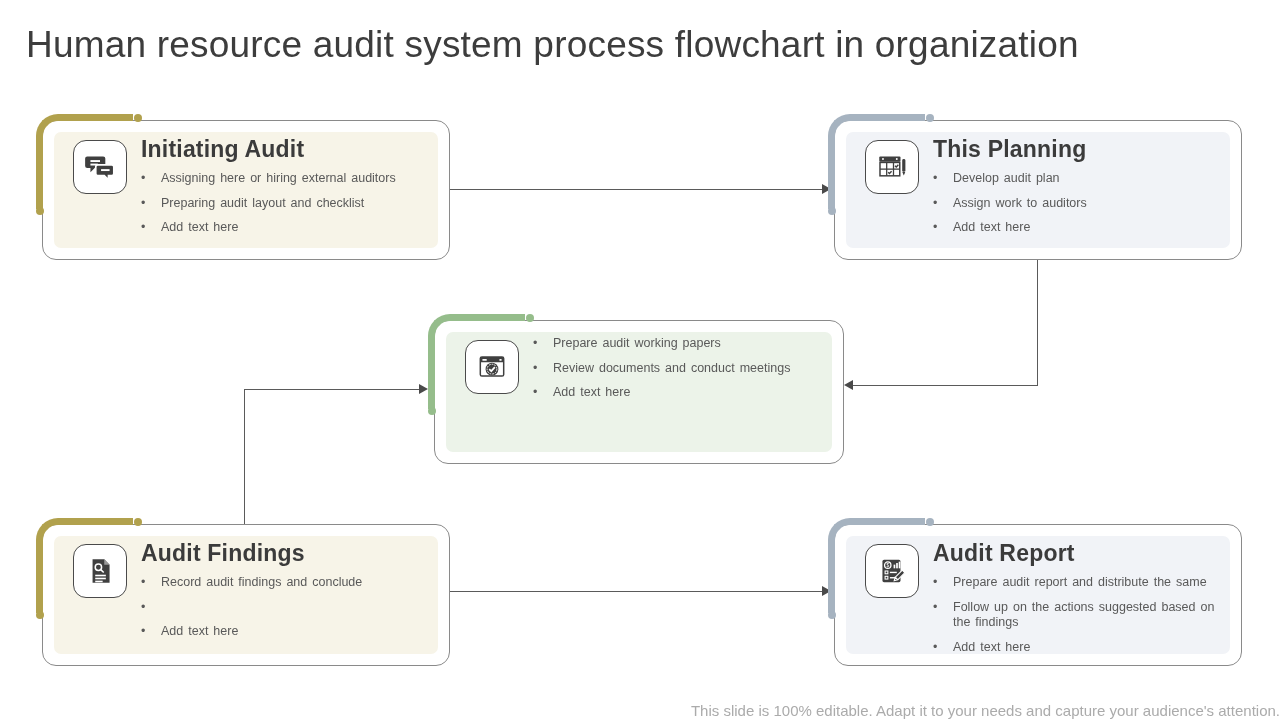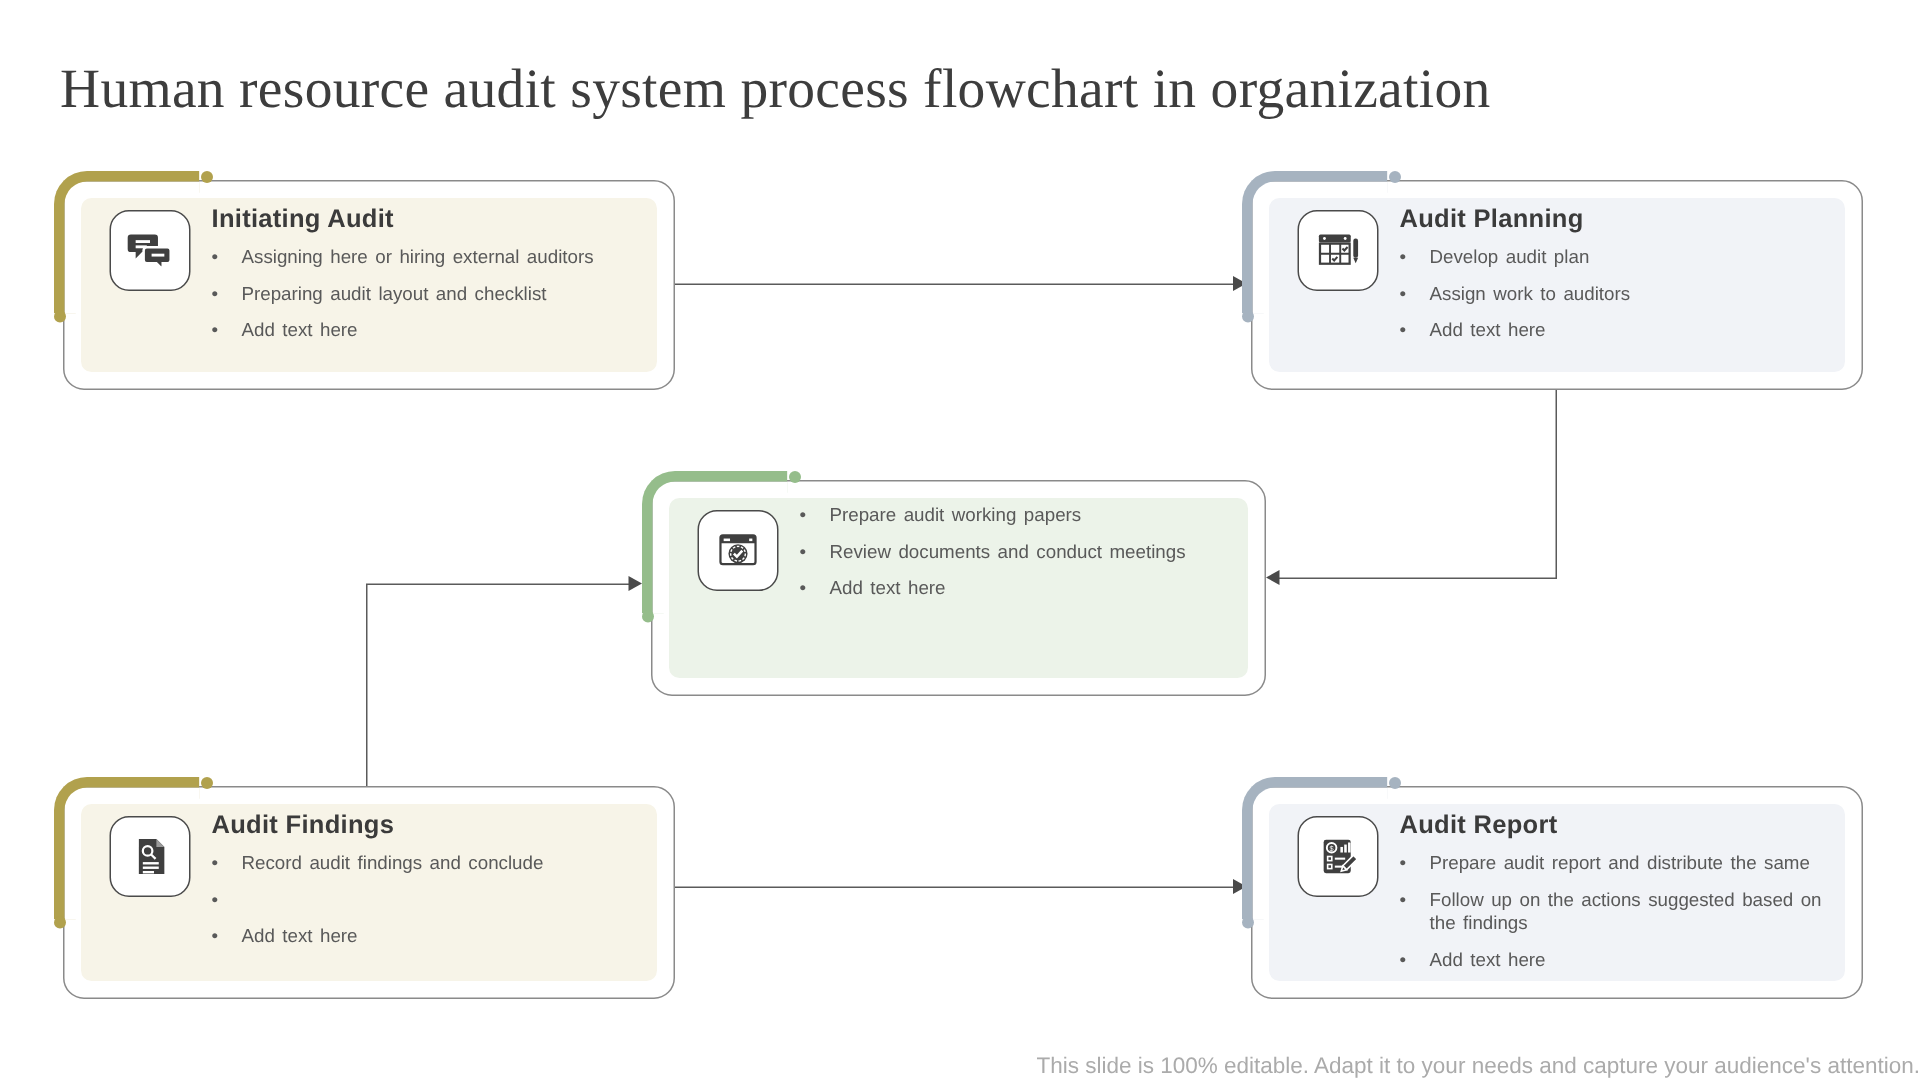--- a/index.html
+++ b/index.html
@@ -2,22 +2,22 @@
 <html style="--olive: #b1a14d; --bluegray: #a6b3c0; --green: #95bd8b; --cream_fill: #f7f4e8; --bluegray_fill: #f1f3f7; --green_fill: #ecf3e9; --connector: #5a5a5a; --icon_dark: #3f3f3f;"><head>
 <meta charset="utf-8">
 <style>
   html,body { margin:0; padding:0; background:#ffffff; }
   .slide {
     position:relative; width:1280px; height:720px; background:#ffffff;
     font-family:"Liberation Sans", sans-serif; overflow:hidden;
   }
   .title {
     position:absolute; left:26px; top:24px; width:1200px;
-    font-family:Liberation Serif, serif; font-size:37px; font-weight:400;
-    color:#3d3d3d; letter-spacing:0.2px; margin:14px;
+    font-family:Liberation Sans, sans-serif; font-size:37px; font-weight:400;
+    color:#3d3d3d; letter-spacing:0.2px; margin:0;
   }
   .subtitle {
     position:absolute; left:26px; top:77px; width:1200px;
     font-size:11.5px; color:#404040; margin:0;
   }
   .footer {
     position:absolute; left:0; top:702px; width:100%; text-align:right;
     font-size:15px; color:#ababab;
   }
   
@@ -42,21 +42,21 @@
   .accent-bluegray .dot { background:var(--bluegray); }
   .accent-green .dot    { background:var(--green); }
   .dot-end-top    { right:-9px; top:-7.5px; }
   .dot-end-bottom { left:-7.5px; bottom:-6px; }
   .icon-box {
     position:absolute; left:30px; top:19px; width:52px; height:52px;
     background:#ffffff; border:1.4px solid #4a4a4a; border-radius:13px;
     display:flex; align-items:center; justify-content:center;
   }
   .content { position:absolute; left:98px; top:15px; right:18px; }
-  .node-title { margin:0 0 8px 0; font-size:17px; font-weight:700; color:#3b3b3b; letter-spacing:0.2px; }
+  .node-title { margin:0 0 8px 0; font-size:23px; font-weight:700; color:#3b3b3b; letter-spacing:0.2px; }
   .bullet-row { display:flex; margin:0 0 9px 0; font-size:12.5px; color:#595959; line-height:1.25; word-spacing:1.5px; }
   .bullet-row .b { width:20px; flex:0 0 20px; color:#595959; }
   
   .hline, .vline { position:absolute; background:var(--connector); }
   .hline { height:1px; }
   .vline { width:1px; }
   .arrow-right {
     position:absolute; width:0; height:0;
     border-left:9px solid #4a4a4a; border-top:5px solid transparent; border-bottom:5px solid transparent;
   }
@@ -140,21 +140,21 @@
         <line x1="11" y1="11.7" x2="11" y2="24.3" stroke="#3f3f3f" stroke-width="1.2"></line>
         <line x1="17.4" y1="11.7" x2="17.4" y2="24.3" stroke="#3f3f3f" stroke-width="1.2"></line>
         <line x1="4.7" y1="18" x2="23.3" y2="18" stroke="#3f3f3f" stroke-width="1.2"></line>
         <path d="M18.8 14.8 l1.2 1.2 2 -2.2" fill="none" stroke="#3f3f3f" stroke-width="1.3"></path>
         <path d="M12.4 21 l1.2 1.2 2 -2.2" fill="none" stroke="#3f3f3f" stroke-width="1.3"></path>
         <rect x="25.6" y="8.5" width="3" height="12" rx="1.4" fill="#3f3f3f"></rect>
         <path d="M25.6 20.5 h3 l-1.5 3.5 z" fill="#3f3f3f"></path>
       </svg>
     </div>
     <div class="content">
-      <h3 class="node-title">Audit Planning</h3>
+      <h3 class="node-title">This Planning</h3>
       <div class="bullet-row">
           <span class="b">•</span>
           <span>Develop audit plan</span>
         </div>
       <div class="bullet-row">
           <span class="b">•</span>
           <span>Assign work to auditors</span>
         </div>
       <div class="bullet-row">
           <span class="b">•</span>

